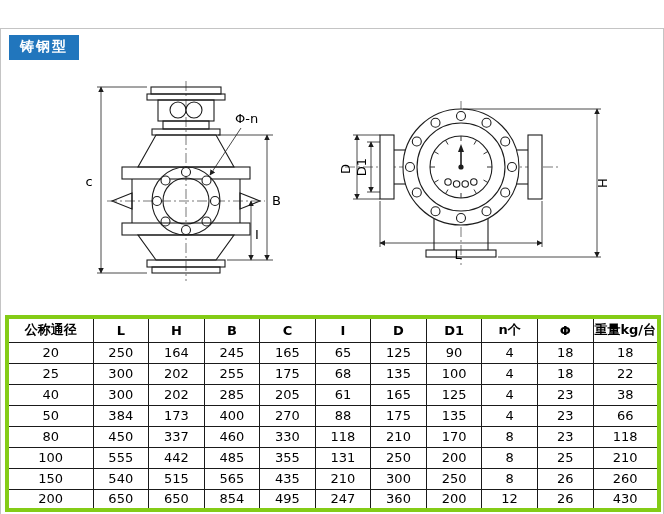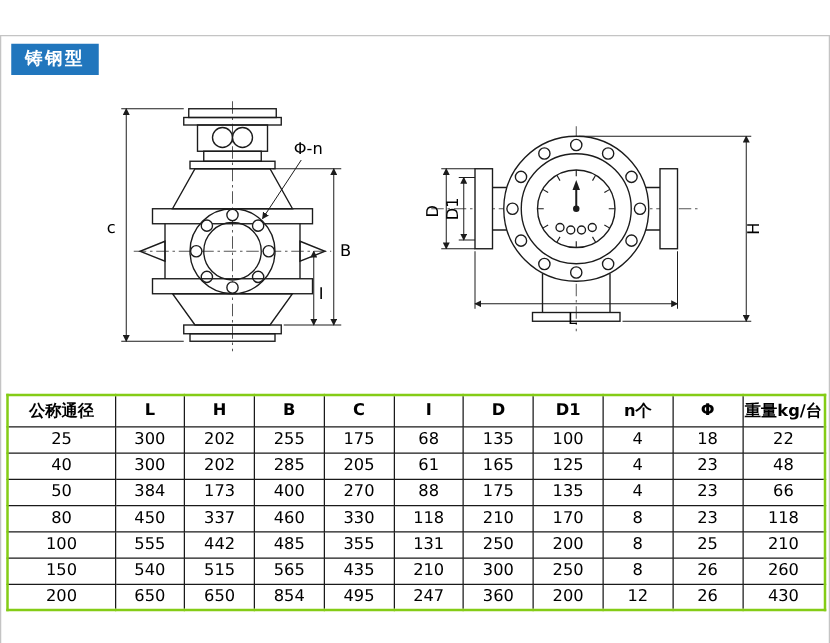--- a/index.html
+++ b/index.html
@@ -41,21 +41,21 @@
   .table-wrap {
     position: absolute;
     left: 4px;
     top: 286px;
     width: 656px;
   }
   table {
     width: 100%;
     border-collapse: collapse;
     table-layout: fixed;
-    border: 2px solid #84cc16;
+    border: 4px solid #84cc16;
   }
   th, td {
     border: 1px solid #1a1a1a;
     text-align: center;
     vertical-align: middle;
     font-size: 13px;
     color: #000;
     padding: 0;
     height: 21px;
     overflow: hidden;
@@ -252,20 +252,33 @@
             <th>I</th>
             <th>D</th>
             <th>D1</th>
             <th>n个</th>
             <th>Φ</th>
             <th>重量kg/台</th>
           </tr>
         </thead>
       <tbody>
           <tr>
+            <td>20</td>
+            <td>250</td>
+            <td>164</td>
+            <td>245</td>
+            <td>165</td>
+            <td>65</td>
+            <td>125</td>
+            <td>90</td>
+            <td>4</td>
+            <td>18</td>
+            <td>18</td>
+          </tr>
+          <tr>
             <td>25</td>
             <td>300</td>
             <td>202</td>
             <td>255</td>
             <td>175</td>
             <td>68</td>
             <td>135</td>
             <td>100</td>
             <td>4</td>
             <td>18</td>
@@ -275,21 +288,21 @@
             <td>40</td>
             <td>300</td>
             <td>202</td>
             <td>285</td>
             <td>205</td>
             <td>61</td>
             <td>165</td>
             <td>125</td>
             <td>4</td>
             <td>23</td>
-            <td>48</td>
+            <td>38</td>
           </tr>
           <tr>
             <td>50</td>
             <td>384</td>
             <td>173</td>
             <td>400</td>
             <td>270</td>
             <td>88</td>
             <td>175</td>
             <td>135</td>

